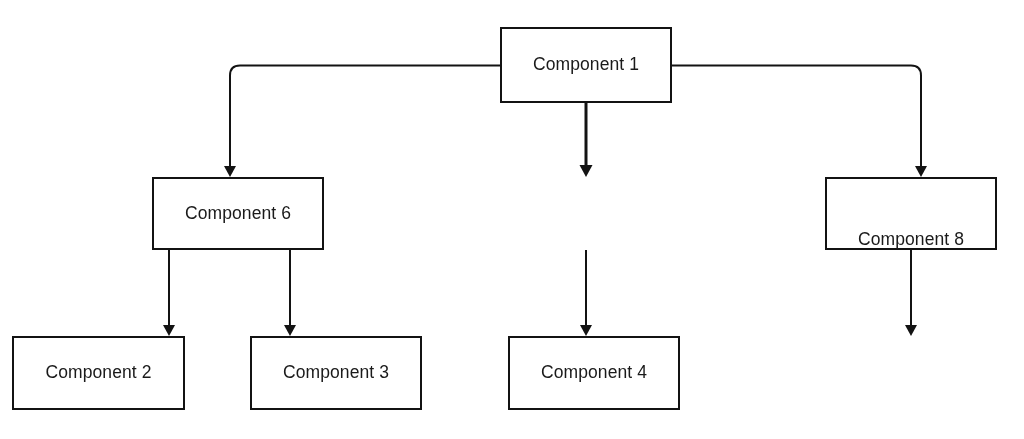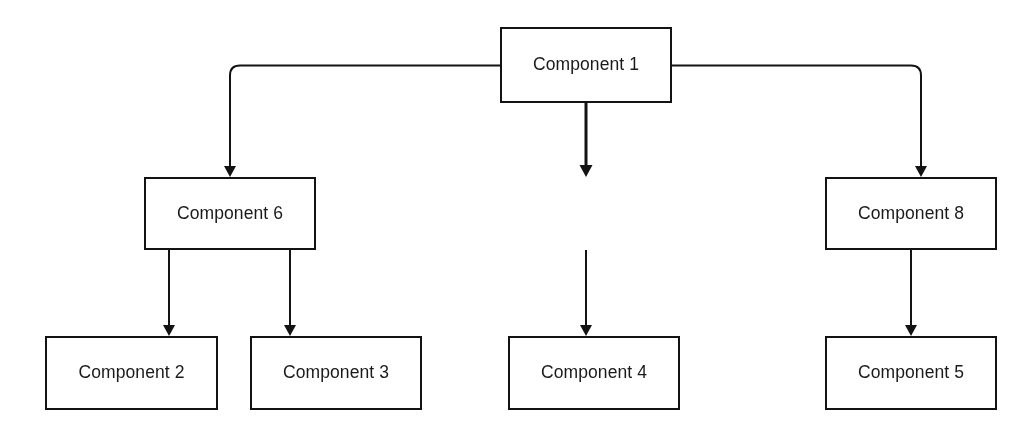--- a/index.html
+++ b/index.html
@@ -93,38 +93,35 @@
       <g>
         <path class="edge-path" d="M 911 250 L 911 326" stroke="#131313"></path>
         <polygon class="arrow-head" points="905,325 917,325 911,336" fill="#131313"></polygon>
       </g>
     </svg>
 
   <div class="node" id="node-component-1" style="left:500px; top:27px; width:172px; height:76px;">
     <span class="node-label">Component 1</span>
   </div>
 
-  <div class="node" id="node-component-6" style="left:144px; top:177px; width:172px; height:73px;">
+  <div class="node" id="node-component-6" style="left:152px; top:177px; width:172px; height:73px;">
     <span class="node-label">Component 6</span>
   </div>
 
 
-  <div class="node" id="node-component-8" style="left:825px; top:177px; width:172px; height:73px;">
+  <div class="node" id="node-component-8" style="left:825px; top:177px; width:172px; height:73px;align-items:flex-end;">
     <span class="node-label">Component 8</span>
   </div>
 
-  <div class="node" id="node-component-2" style="left:45px; top:336px; width:173px; height:74px;">
+  <div class="node" id="node-component-2" style="left:12px; top:336px; width:173px; height:74px;">
     <span class="node-label">Component 2</span>
   </div>
 
   <div class="node" id="node-component-3" style="left:250px; top:336px; width:172px; height:74px;">
     <span class="node-label">Component 3</span>
   </div>
 
   <div class="node" id="node-component-4" style="left:500px; top:336px; width:172px; height:74px;margin-left:8px;">
     <span class="node-label">Component 4</span>
   </div>
 
-  <div class="node" id="node-component-5" style="left:825px; top:336px; width:172px; height:74px;">
-    <span class="node-label">Component 5</span>
-  </div>
 
 </div>
 
 </body></html>

